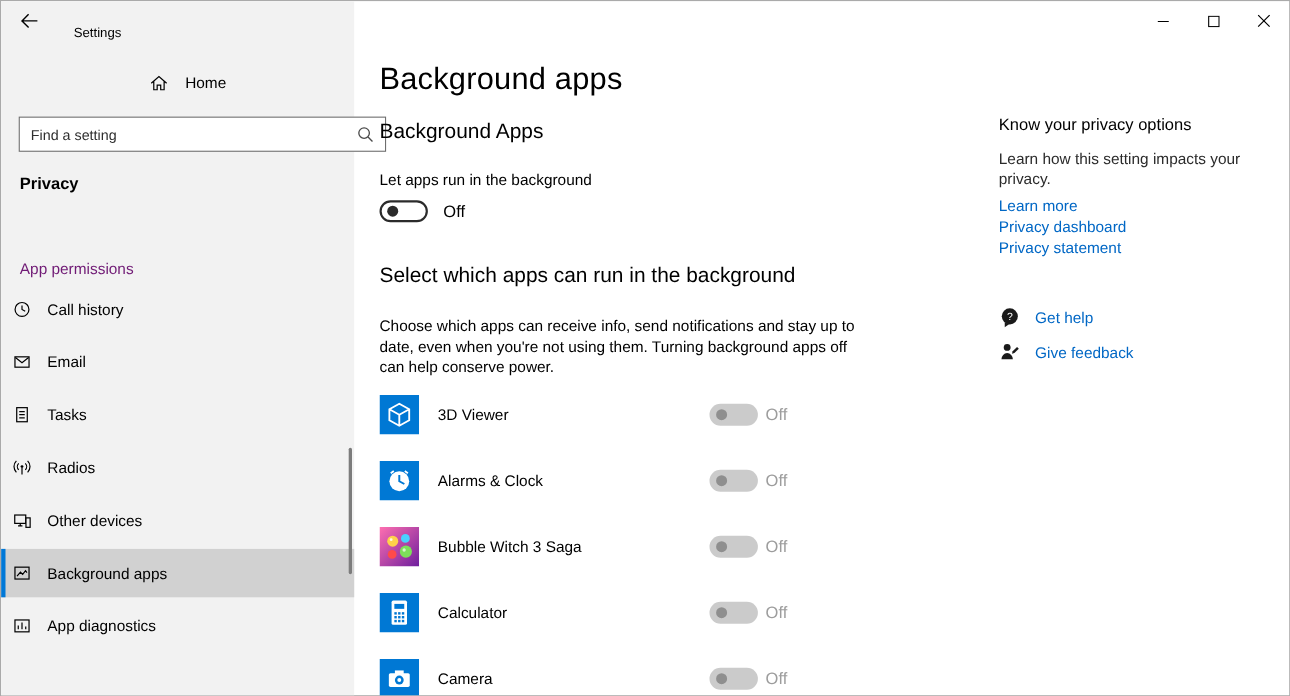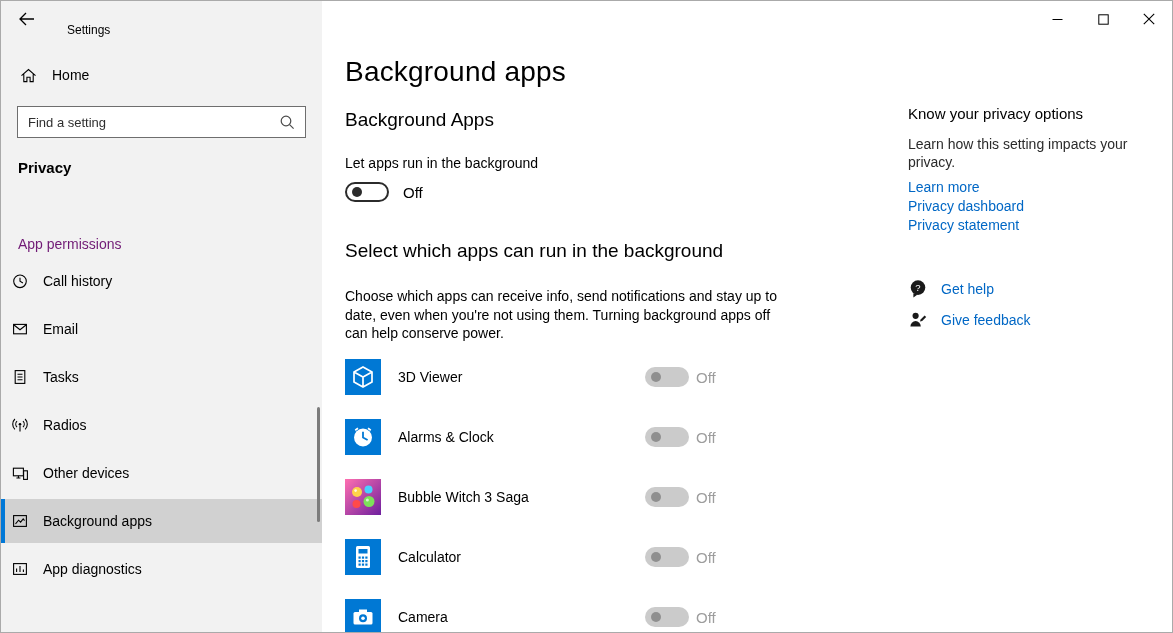--- a/index.html
+++ b/index.html
@@ -8,22 +8,22 @@
 
   
   .titlebar { position:absolute; top:0; left:0; width:100%; height:36px; display:flex; align-items:flex-end; z-index:6; }
   .back-btn { width:50px; height:36px; display:flex; align-items:center; justify-content:center; border:none; background:transparent; font-size:16px; cursor:pointer; color:#000; }
   .window-title { font-size:12px; margin-left:16px; }
   .win-controls { position:absolute; right:0; top:0; display:flex; height:36px; }
   .wc { width:46px; height:36px; display:flex; align-items:center; justify-content:center; cursor:pointer; background:transparent; border:none; }
 
   
   .sidebar { position:absolute; left:0; top:0; width:321px; height:633px; background:#f2f2f2; }
-  .home-item { position:absolute; top:54px; left:0; width:100%; height:40px; display:flex; align-items:center; padding-left:18px; gap:14px; font-size:14px; cursor:pointer; }
-  .search-box { position:absolute; top:105px; left:16px; width:289px; height:32px; background:#ffffff; border:1px solid #6e6e6e; display:flex; align-items:center; }
+  .home-item { position:absolute; top:54px; left:0; width:100%; height:40px; display:flex; align-items:center; padding-left:18px; gap:14px; font-size:14px; cursor:pointer;justify-content:center; }
+  .search-box { position:absolute; top:105px; left:16px; width:334px; height:32px; background:#ffffff; border:1px solid #6e6e6e; display:flex; align-items:center; }
   .search-input { flex:1; height:100%; border:none; outline:none; background:transparent; padding:0 10px; font-size:13px; font-family:inherit; color:#000; }
   .search-input::placeholder { color:#2e2e2e; opacity:1; }
   .search-glyph { margin-right:9px; display:flex; cursor:pointer; }
   .privacy-heading { position:absolute; top:158px; left:17px; font-size:15px; font-weight:700; }
   .group-label { position:absolute; top:235px; left:17px; font-size:14px; color:#701a75; }
   .side-nav { position:absolute; top:258px; left:0; width:100%; }
   .nav-item { height:44px; margin-bottom:4px; display:flex; align-items:center; padding-left:10px; gap:14px; font-size:14px; position:relative; cursor:pointer; }
   .nav-item.selected { background:#d1d1d1; }
   .accent-bar { position:absolute; left:0; top:0; width:4px; height:100%; background:#0078d7; }
   .sidebar-scrollbar { position:absolute; right:2px; top:406px; width:3px; height:115px; background:#7c7c7c; border-radius:2px; cursor:pointer; }

